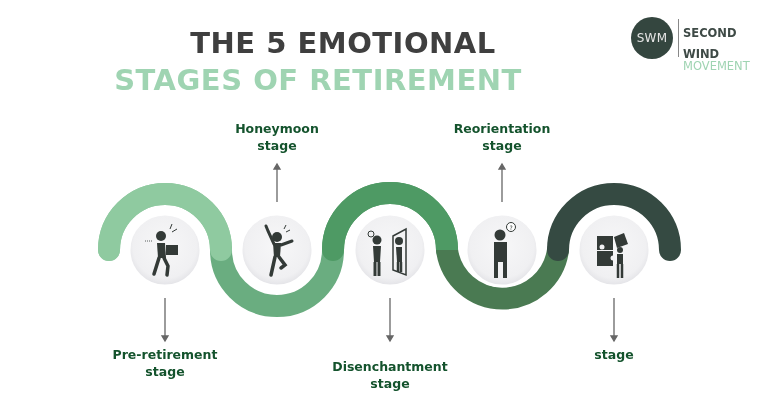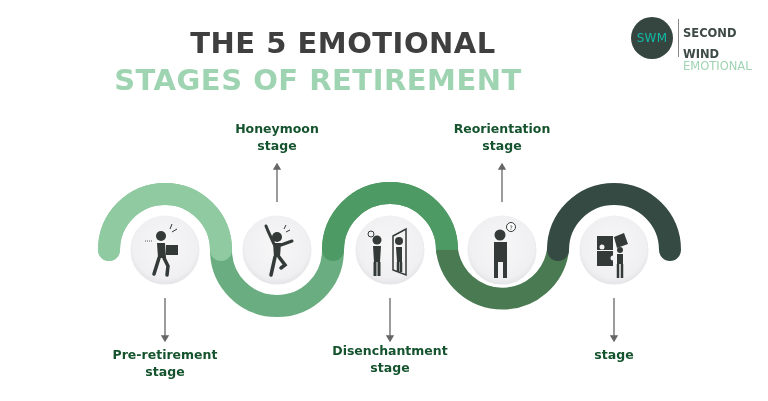--- a/index.html
+++ b/index.html
@@ -1,40 +1,40 @@
 <!DOCTYPE html>
 <html><head>
 <meta charset="utf-8">
 <style>
   html, body { margin:0; padding:0; background:#ffffff; }
   body { width:768px; height:401px; position:relative; overflow:hidden; font-family:"DejaVu Sans", "Liberation Sans", sans-serif; }
   .title1 { position:absolute; left:0; width:686px; top:26px; text-align:center; font-weight:bold; font-size:29px; color:#3f3f3f; letter-spacing:0.5px; }
   .title2 { position:absolute; left:0; width:636px; top:63px; text-align:center; font-weight:bold; font-size:29px; color:#9fd4b2; letter-spacing:0.5px; }
   .logo { position:absolute; left:631px; top:17px; width:130px; height:44px; }
-  .logo-circle { position:absolute; left:0; top:0; width:42px; height:42px; border-radius:50%; background:#34463f; color:#14b8a6; font-size:12px; line-height:42px; text-align:center; letter-spacing:0.3px; }
+  .logo-circle { position:absolute; left:0; top:0; width:42px; height:42px; border-radius:50%; background:#34463f; color:#e5e5e5; font-size:12px; line-height:42px; text-align:center; letter-spacing:0.3px; }
   .logo-bar { position:absolute; left:47px; top:2px; width:1px; height:38px; background:#888; }
   .logo-text { position:absolute; left:52px; top:2px; font-size:11.5px; line-height:12.5px; font-weight:bold; }
   .logo-text .l1, .logo-text .l2 { color:#3e4a46;margin-top:8px; }
   .logo-text .l3 { color:#9fd4b2; font-weight:normal; }
   .label { position:absolute; width:160px; text-align:center; font-weight:bold; font-size:12.5px; line-height:17px; color:#14532d; }
   svg.wave { position:absolute; left:0; top:0; }
 </style>
 </head>
 <body>
 
 <div class="title1">THE 5 EMOTIONAL</div>
 <div class="title2">STAGES OF RETIREMENT</div>
 
 <div class="logo">
   <div class="logo-circle">SWM</div>
   <div class="logo-bar"></div>
   <div class="logo-text">
     <div class="l1">SECOND</div>
     <div class="l2">WIND</div>
-    <div class="l3">EMOTIONAL</div>
+    <div class="l3">MOVEMENT</div>
   </div>
 </div>
 
 <svg class="wave" width="768" height="401" viewBox="0 0 768 401">
   <defs>
     <radialGradient id="circGrad" cx="50%" cy="45%" r="55%">
       <stop offset="0%" stop-color="#f7f7f8"></stop>
       <stop offset="80%" stop-color="#f0f0f2"></stop>
       <stop offset="100%" stop-color="#e2e2e6"></stop>
     </radialGradient>
@@ -124,21 +124,21 @@
 </svg>
 
 <div class="label" style="left:85px; top:346px;">
   <div>Pre-retirement</div>
   <div>stage</div>
 </div>
 <div class="label" style="left:197px; top:120px;">
   <div>Honeymoon</div>
   <div>stage</div>
 </div>
-<div class="label" style="left:310px; top:342px;">
+<div class="label" style="left:310px; top:358px;">
   <div>Disenchantment</div>
   <div>stage</div>
 </div>
 <div class="label" style="left:422px; top:120px;">
   <div>Reorientation</div>
   <div>stage</div>
 </div>
 <div class="label" style="left:534px; top:346px;">
   <div>stage</div>
 </div>

